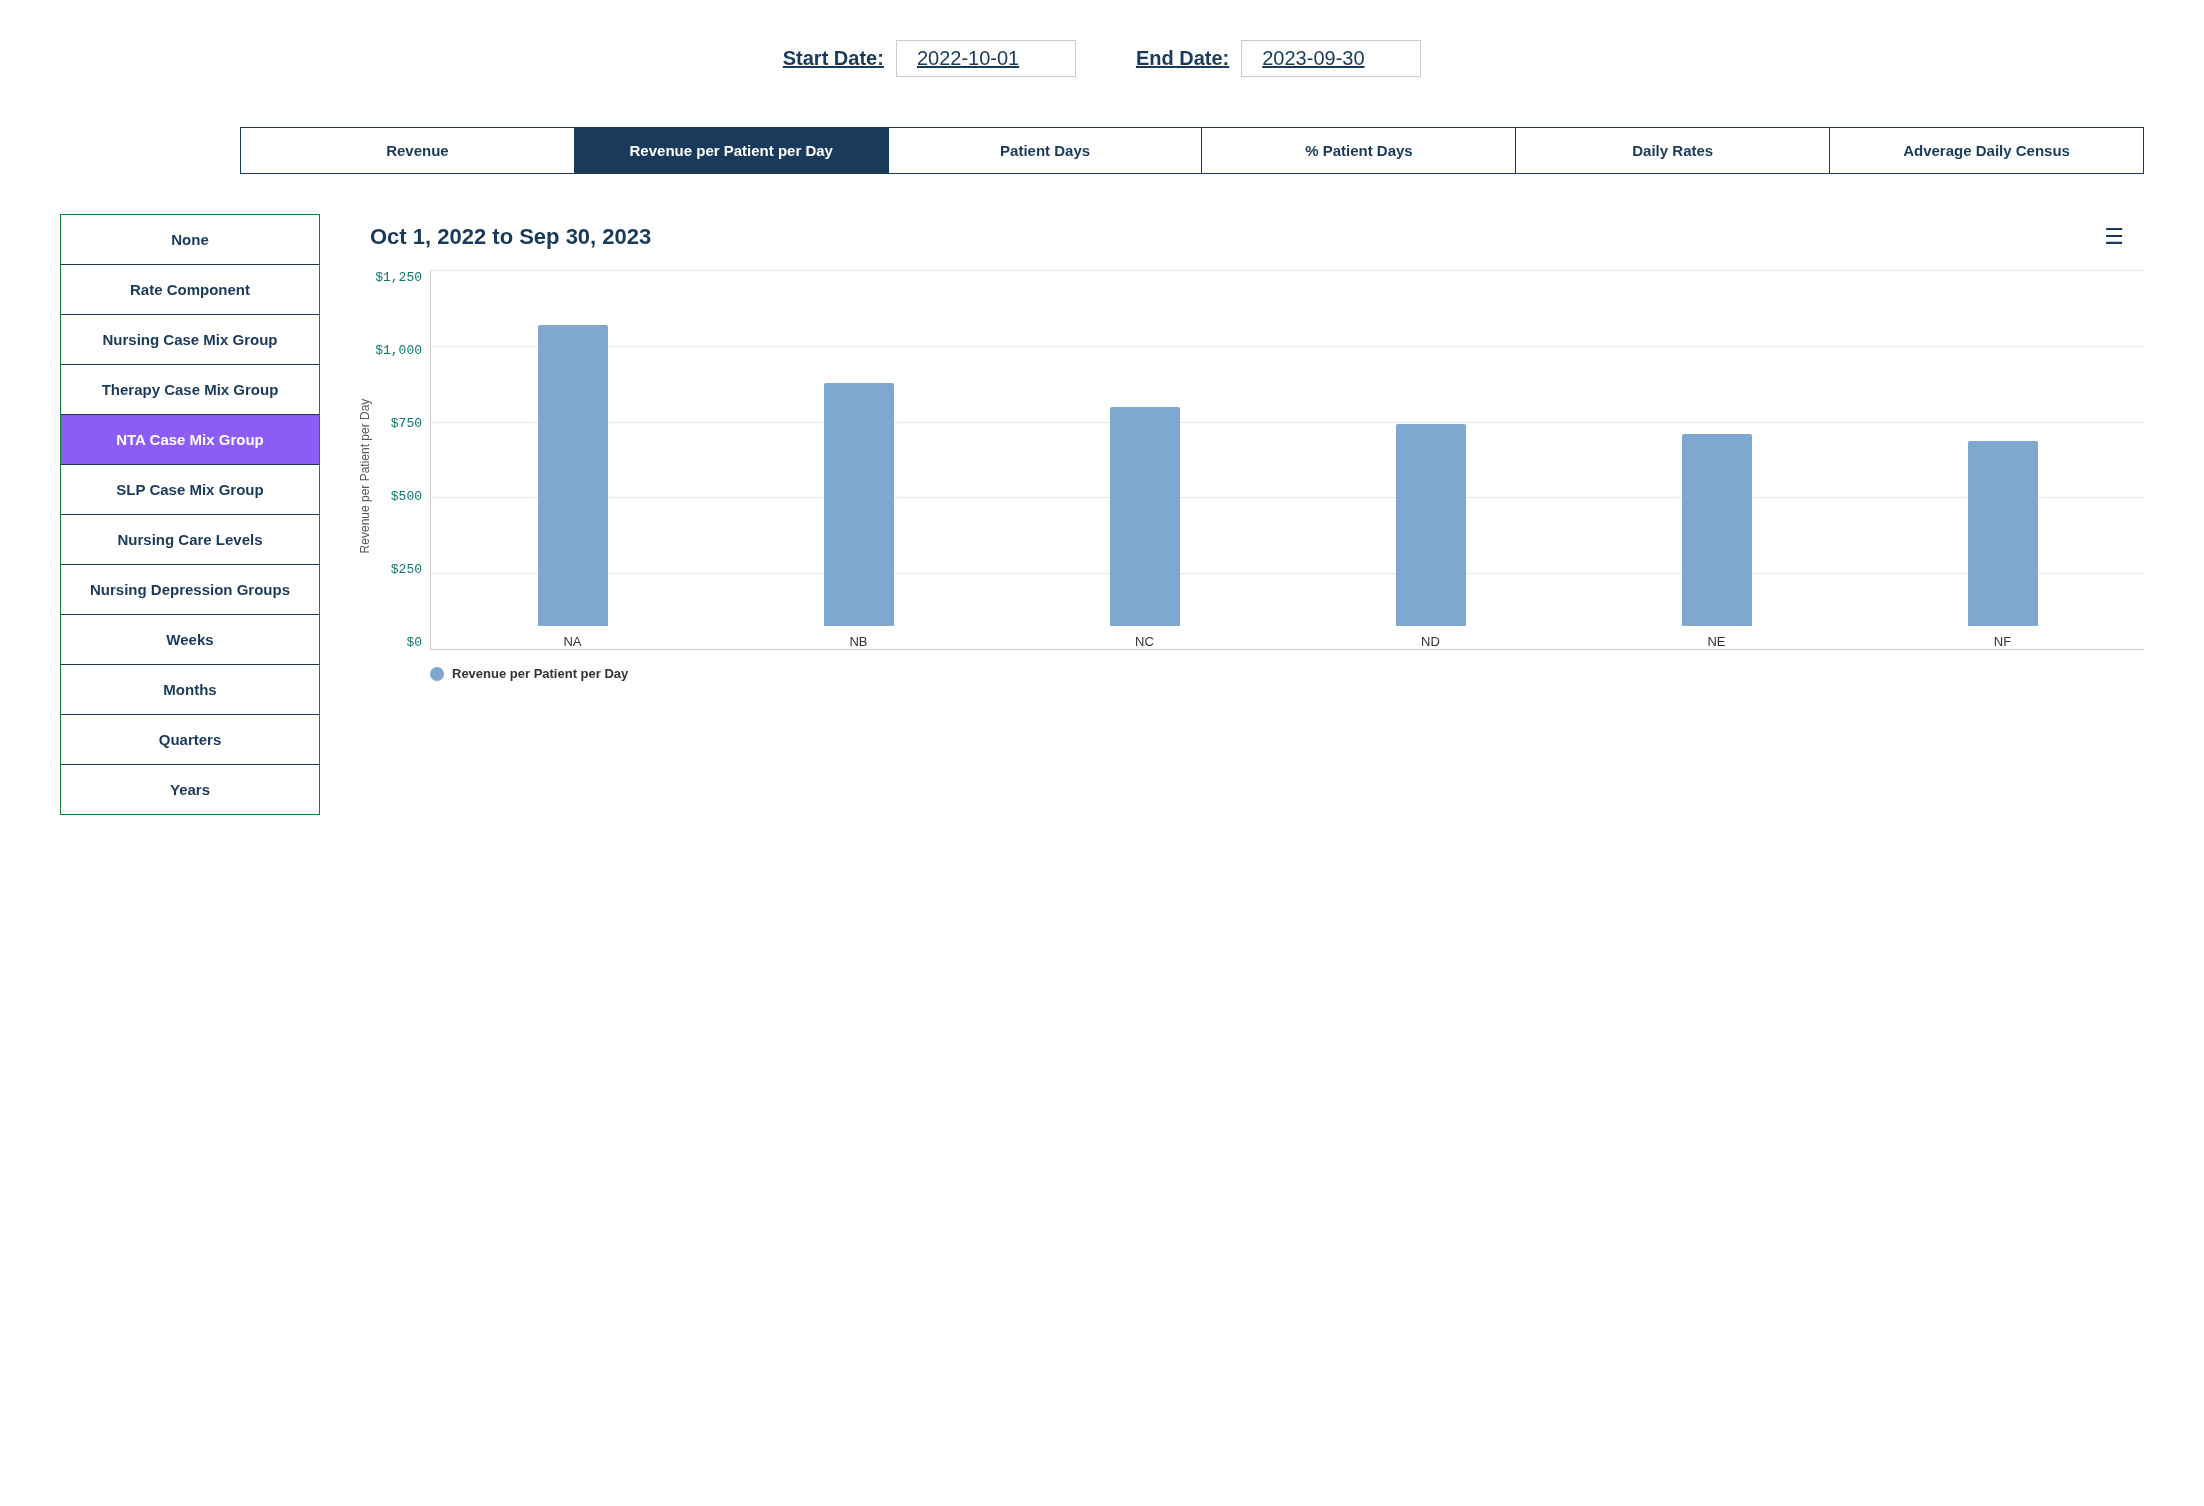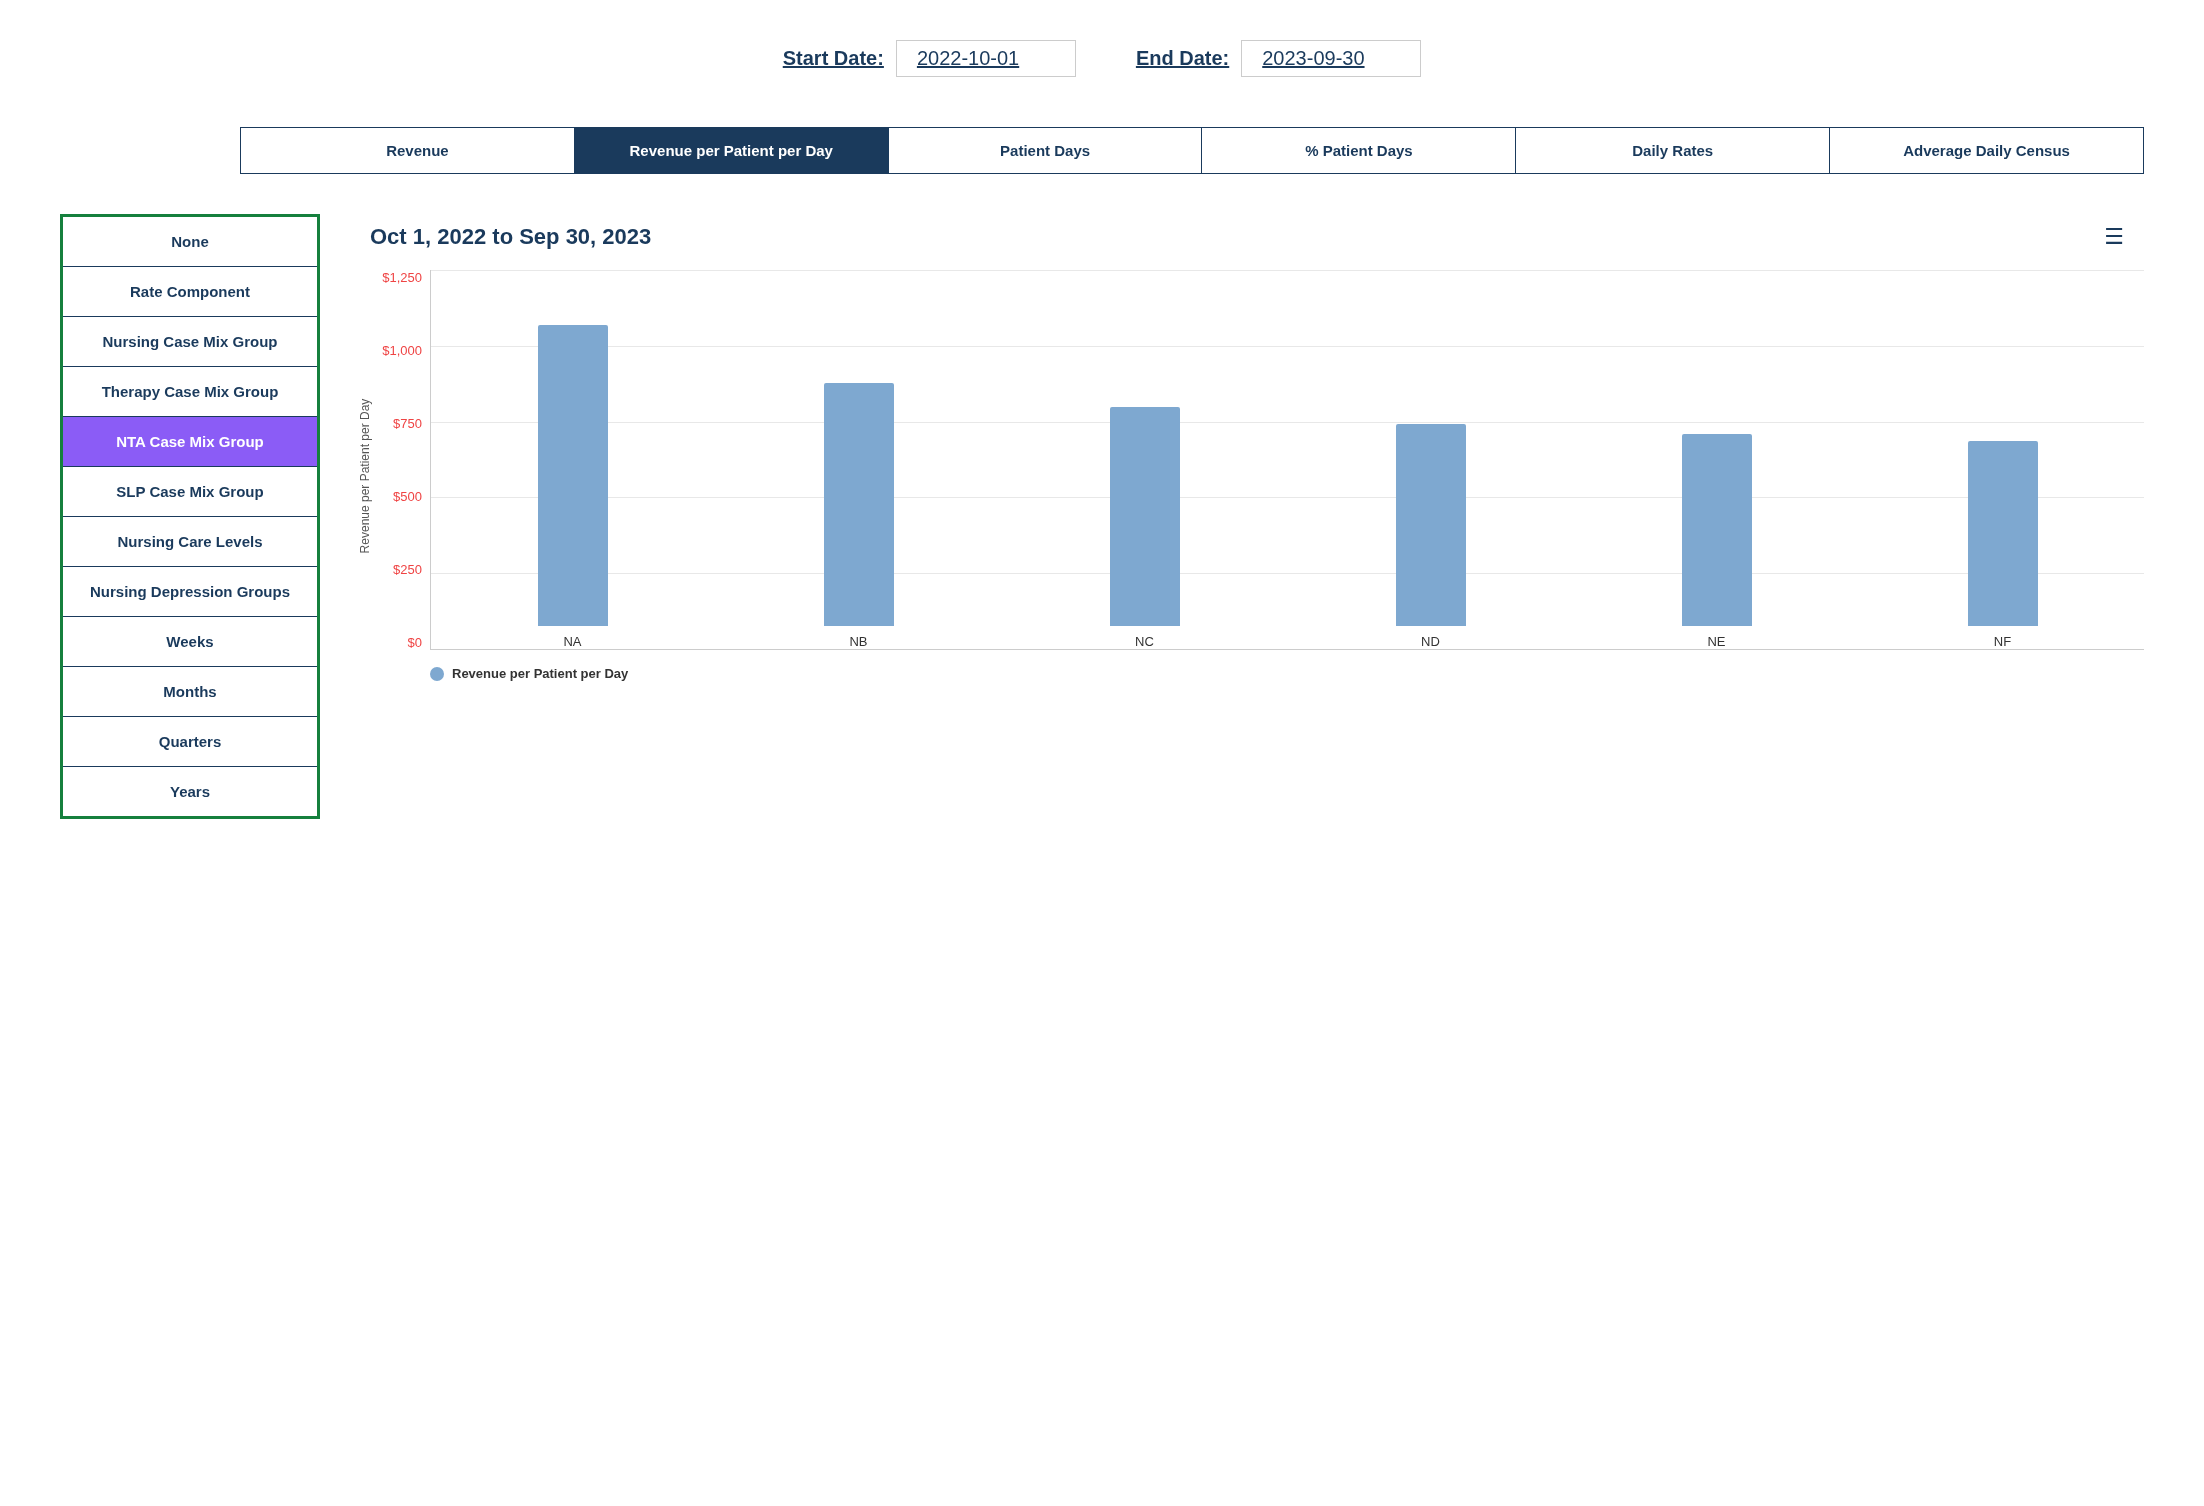--- a/index.html
+++ b/index.html
@@ -62,21 +62,21 @@
     }
 
     
     .main-content {
       display: flex;
       gap: 30px;
     }
 
     
     .sidebar-list {
-      border: 3px solid #15803d;
+      border: 1px solid #15803d;
       min-width: 260px;
       max-width: 280px;
       flex-shrink: 0;
     }
     .sidebar-item {
       padding: 16px 20px;
       font-weight: bold;
       font-size: 15px;
       color: #1a3a5c;
       border-bottom: 1px solid #1a3a5c;
@@ -131,21 +131,22 @@
       flex-direction: column-reverse;
       justify-content: space-between;
       height: 380px;
       width: 50px;
       align-items: flex-end;
       padding-right: 8px;
       flex-shrink: 0;
     }
     .y-label {
       font-size: 13px;
-      color: #ef4444;
+      color: #0f766e;
+      font-family: Liberation Mono, monospace;
     }
     .bars-area {
       flex: 1;
       display: flex;
       align-items: flex-end;
       height: 380px;
       position: relative;
       border-left: 1px solid #ccc;
       border-bottom: 1px solid #ccc;
     }

